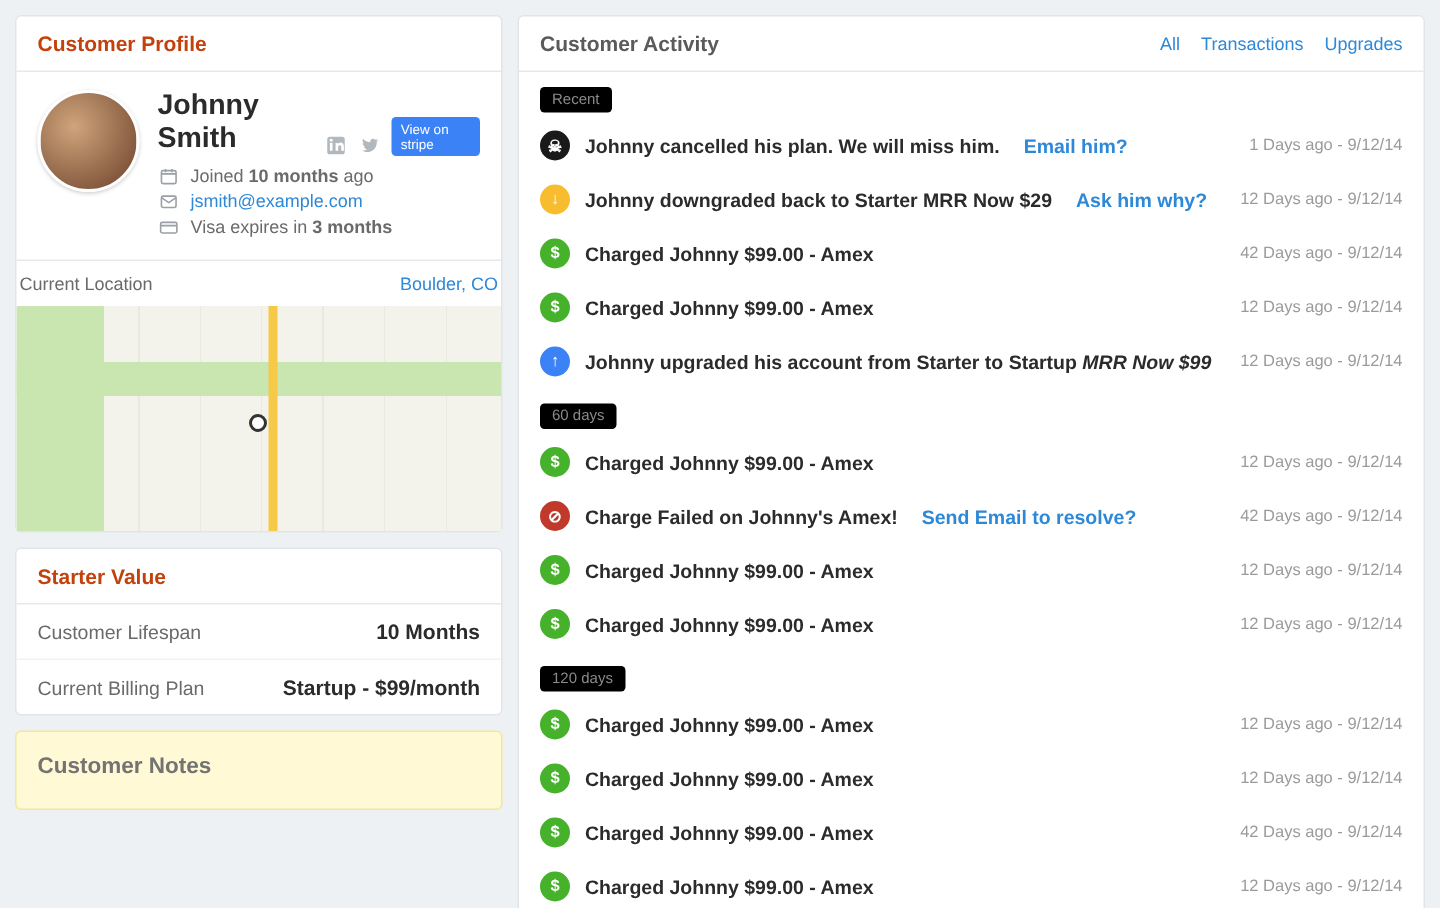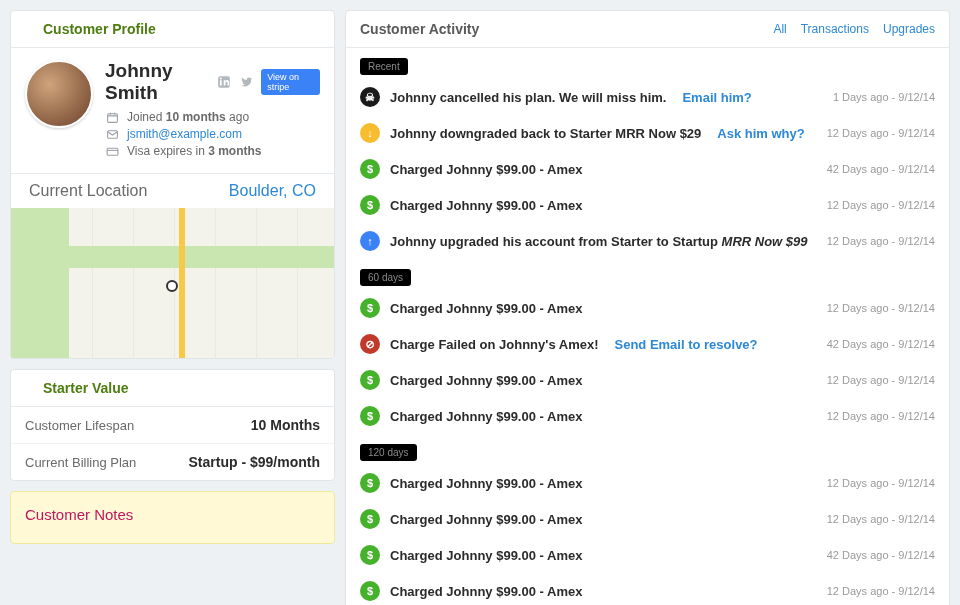--- a/index.html
+++ b/index.html
@@ -1,44 +1,44 @@
 <!DOCTYPE html>
 <html><head>
 <meta charset="utf-8">
 <style>
 *{margin:0;padding:0;box-sizing:border-box;font-family:-apple-system,BlinkMacSystemFont,"Segoe UI",Helvetica,Arial,sans-serif}
 body{background:#eef1f4;padding:10px;color:#2b2b2b;font-size:13px}
 .wrap{display:flex;gap:10px;max-width:960px;margin:0 auto}
 .left{width:325px;display:flex;flex-direction:column;gap:10px}
 .right{flex:1}
 .card{background:#fff;border-radius:4px;border:1px solid #e2e5e8}
-.card-head{padding:10px 32px;font-size:14px;font-weight:600;color:#4d7c0f;border-bottom:1px solid #e6e9ec}
+.card-head{padding:10px 14px;font-size:14px;font-weight:600;color:#c2410c;border-bottom:1px solid #e6e9ec}
 .profile-body{display:flex;gap:12px;padding:12px 14px;align-items:flex-start}
 .avatar{width:68px;height:68px;border-radius:50%;background:radial-gradient(circle at 35% 35%,#cfa57c,#6b3f29);flex-shrink:0;border:2px solid #fff;box-shadow:0 1px 3px rgba(0,0,0,.2)}
-.prof-name-row{display:flex;align-items:center;gap:8px;margin-bottom:6px}
+.prof-name-row{display:flex;align-items:flex-end;gap:8px;margin-bottom:6px}
 .prof-name{font-size:19px;font-weight:700}
 .stripe-btn{margin-left:auto;background:#3b82f6;color:#fff;font-size:9px;padding:3px 6px;border-radius:3px;cursor:pointer}
 .meta-row{display:flex;align-items:center;gap:8px;font-size:12px;color:#6a6a6a;margin-bottom:3px}
 .meta-ico{width:14px;height:14px;display:inline-flex;align-items:center;justify-content:center;color:#9aa0a6}
 .link{color:#2d88d8}
-.loc-bar{display:flex;justify-content:space-between;padding:8px 18px;font-size:16px;color:#6a6a6a;border-top:1px solid #e6e9ec}
+.loc-bar{display:flex;justify-content:space-between;padding:8px 2px;font-size:12px;color:#6a6a6a;border-top:1px solid #e6e9ec}
 .map{height:150px;background:#e8ead9;position:relative;overflow:hidden}
 .map::before{content:"";position:absolute;inset:0;background:
  linear-gradient(90deg,#c9e5b0 0 18%,transparent 18%),
  linear-gradient(0deg,transparent 60%,#c9e5b0 60% 75%,transparent 75%),
  repeating-linear-gradient(90deg,#f3f3ec 0 40px,#e9e9e0 40px 41px),
  repeating-linear-gradient(0deg,#f3f3ec 0 40px,#e9e9e0 40px 41px)}
 .map::after{content:"";position:absolute;left:48%;top:48%;width:8px;height:8px;border:2px solid #333;border-radius:50%;background:#fff}
 .roady{position:absolute;left:52%;top:0;bottom:0;width:6px;background:#f7c948}
 .kv{display:flex;justify-content:space-between;align-items:center;padding:10px 14px;font-size:13px;color:#6a6a6a}
 .kv+.kv{border-top:1px solid #f0f2f4}
 .kv .val{color:#2b2b2b;font-weight:600;font-size:14px}
 .ltv{font-size:24px;font-weight:700;color:#46b12a}
 .notes{background:#fff9d6;border:1px solid #f0e89a;border-radius:4px;padding:14px}
-.notes h3{color:#be185d;font-weight:400;font-size:15px;margin-bottom:6px}
+.notes h3{color:#737373;font-weight:700;font-size:15px;margin-bottom:6px}
 .activity-head{display:flex;align-items:center;padding:10px 14px;border-bottom:1px solid #e6e9ec}
 .activity-head h2{font-size:14px;font-weight:600;color:#5a5a5a}
 .filters{margin-left:auto;display:flex;gap:14px;font-size:12px}
 .filters span{color:#2d88d8;cursor:pointer}
 .section-tag{display:inline-block;background:#000000;color:#8a8a8a;font-size:10px;padding:3px 8px;border-radius:3px;margin:10px 14px 4px}
 .row{display:flex;align-items:center;gap:10px;padding:8px 14px}
 .ico{width:20px;height:20px;border-radius:50%;display:flex;align-items:center;justify-content:center;color:#fff;font-size:11px;font-weight:700;flex-shrink:0}
 .ico.cancel{background:#1a1a1a}
 .ico.down{background:#f8bc2f}
 .ico.charge{background:#46b12a}

